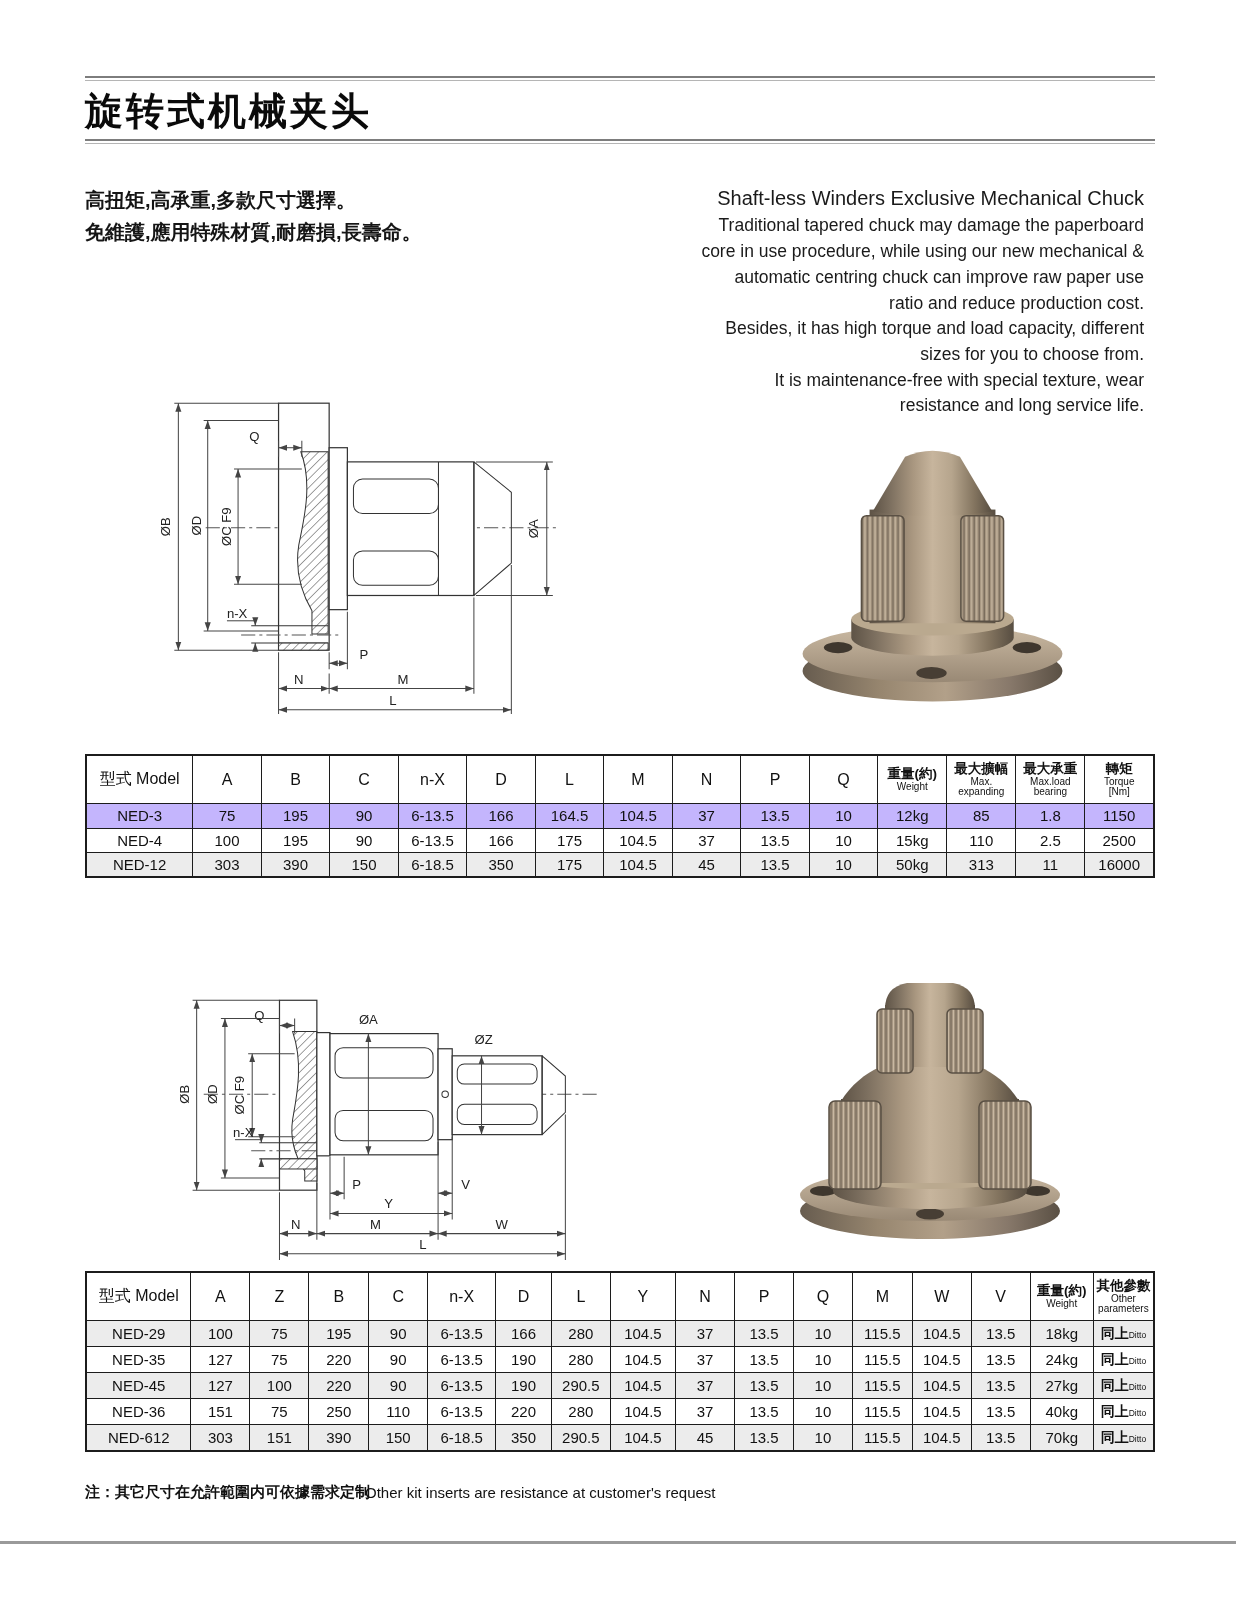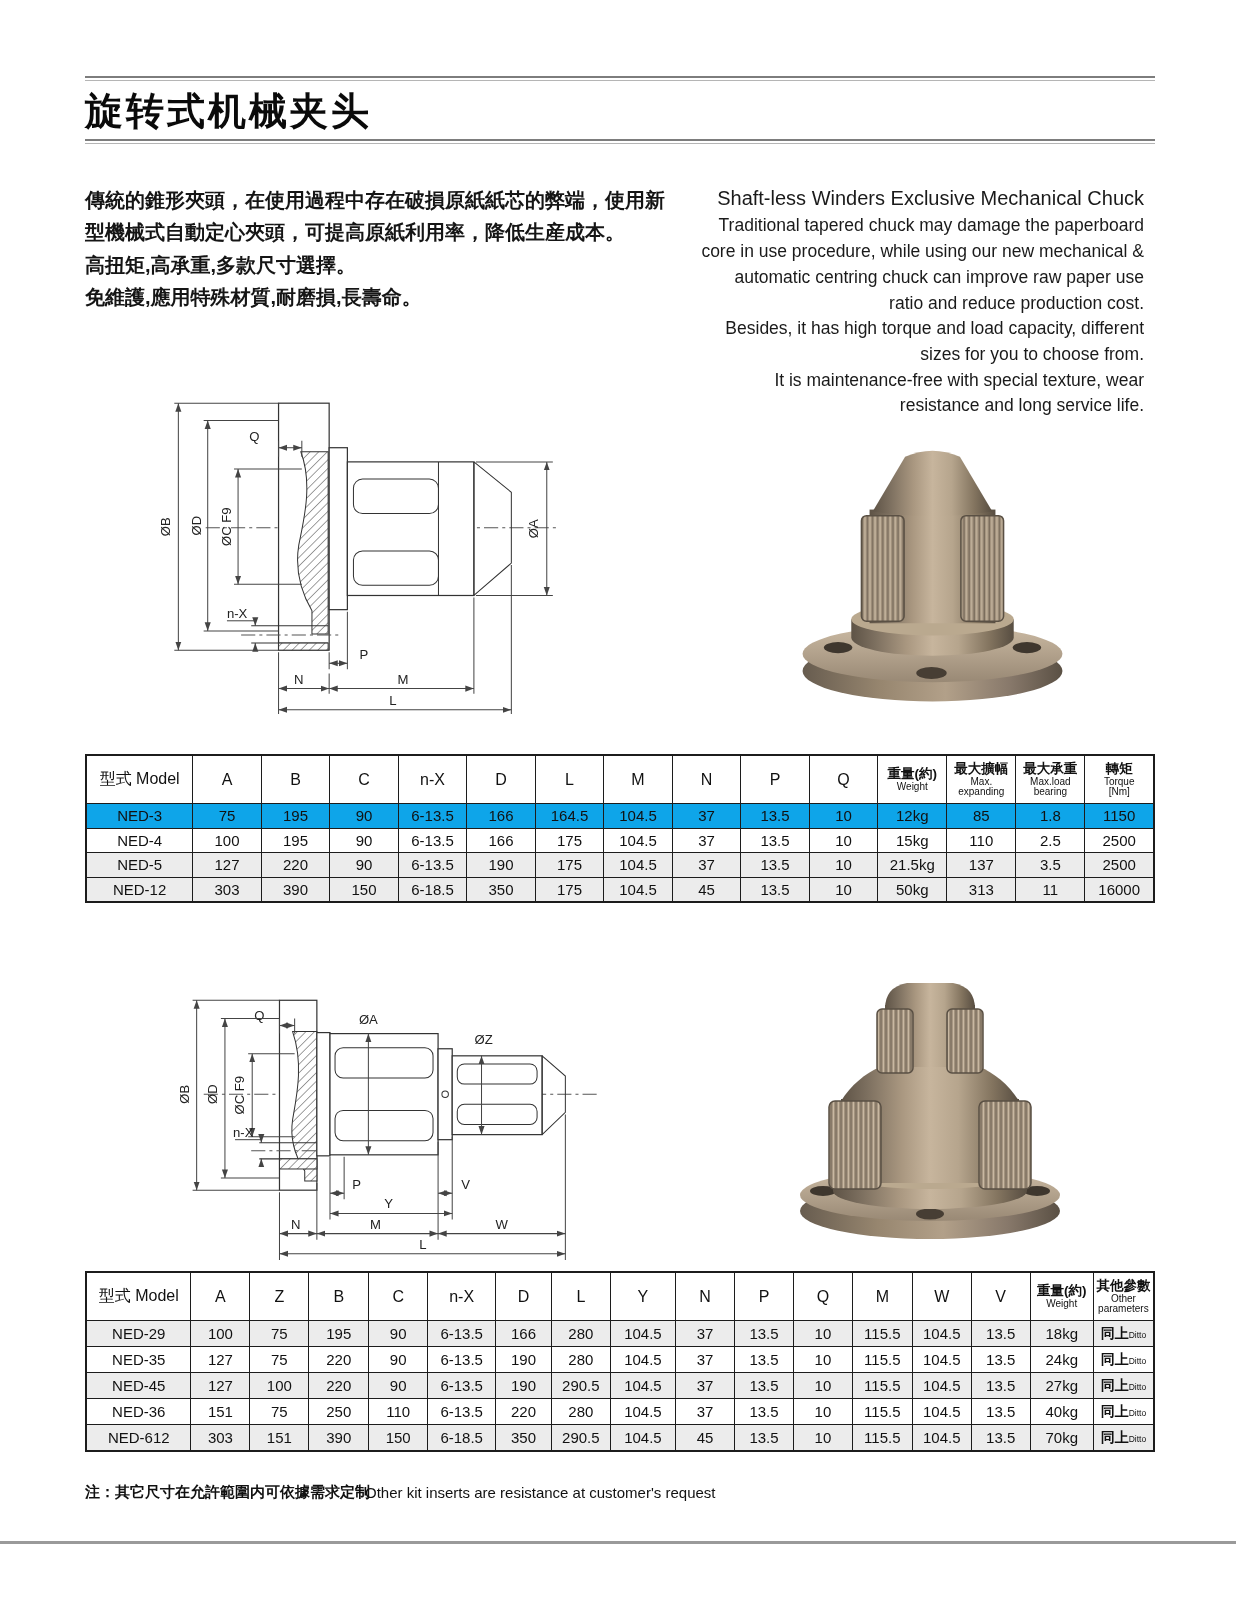--- a/index.html
+++ b/index.html
@@ -45,21 +45,20 @@
 </head>
 <body>
 
 <div class="abs rule" style="left:85px;top:76px;width:1070px;"></div>
 
 <div class="abs page-title" style="left:85px;top:86px;">旋转式机械夹头</div>
 
 <div class="abs rule" style="left:85px;top:139px;width:1070px;"></div>
 
 <div class="abs cnblock" style="left:85px;top:184px;">
-  <p>傳統的錐形夾頭，在使用過程中存在破損原紙紙芯的弊端，使用新型機械式自動定心夾頭，可提高原紙利用率，降低生産成本。</p>
   <p>高扭矩,高承重,多款尺寸選擇。</p>
   <p>免維護,應用特殊材質,耐磨損,長壽命。</p>
 </div>
 
 <div class="abs enblock" style="left:698px;top:184px;">
   <p class="en-heading">Shaft-less Winders Exclusive Mechanical Chuck</p>
   <p>Traditional tapered chuck may damage the paperboard core in use procedure, while using our new mechanical &amp; automatic centring chuck can improve raw paper use ratio and reduce production cost.</p>
   <p>Besides, it has high torque and load capacity, different sizes for you to choose from.</p>
   <p>It is maintenance-free with special texture, wear resistance and long service life.</p>
 </div>
@@ -239,21 +238,21 @@
 bearing</div>
         </th>
         <th>
           <div class="hcn">轉矩</div>
           <div class="hen">Torque
 [Nm]</div>
         </th>
       </tr>
     </thead>
     <tbody>
-      <tr style="background: #0ea5e9;">
+      <tr style="background: #c4b5fd;">
         <td>NED-3</td>
         <td>75</td>
         <td>195</td>
         <td>90</td>
         <td>6-13.5</td>
         <td>166</td>
         <td>164.5</td>
         <td>104.5</td>
         <td>37</td>
         <td>13.5</td>
@@ -271,37 +270,20 @@
         <td>6-13.5</td>
         <td>166</td>
         <td>175</td>
         <td>104.5</td>
         <td>37</td>
         <td>13.5</td>
         <td>10</td>
         <td>15kg</td>
         <td>110</td>
         <td>2.5</td>
-        <td>2500</td>
-      </tr>
-      <tr style="background: rgb(236, 236, 236);">
-        <td>NED-5</td>
-        <td>127</td>
-        <td>220</td>
-        <td>90</td>
-        <td>6-13.5</td>
-        <td>190</td>
-        <td>175</td>
-        <td>104.5</td>
-        <td>37</td>
-        <td>13.5</td>
-        <td>10</td>
-        <td>21.5kg</td>
-        <td>137</td>
-        <td>3.5</td>
         <td>2500</td>
       </tr>
       <tr style="background: rgb(236, 236, 236);">
         <td>NED-12</td>
         <td>303</td>
         <td>390</td>
         <td>150</td>
         <td>6-18.5</td>
         <td>350</td>
         <td>175</td>

